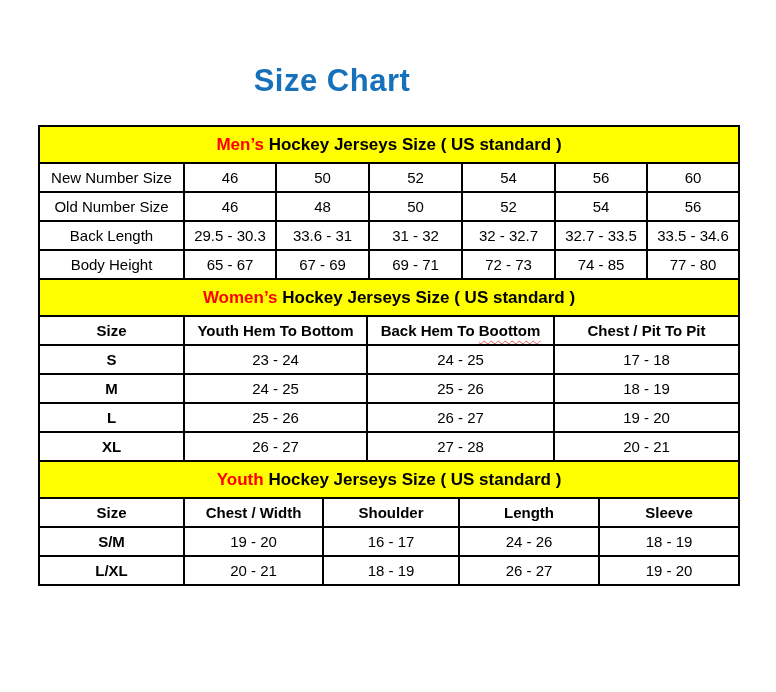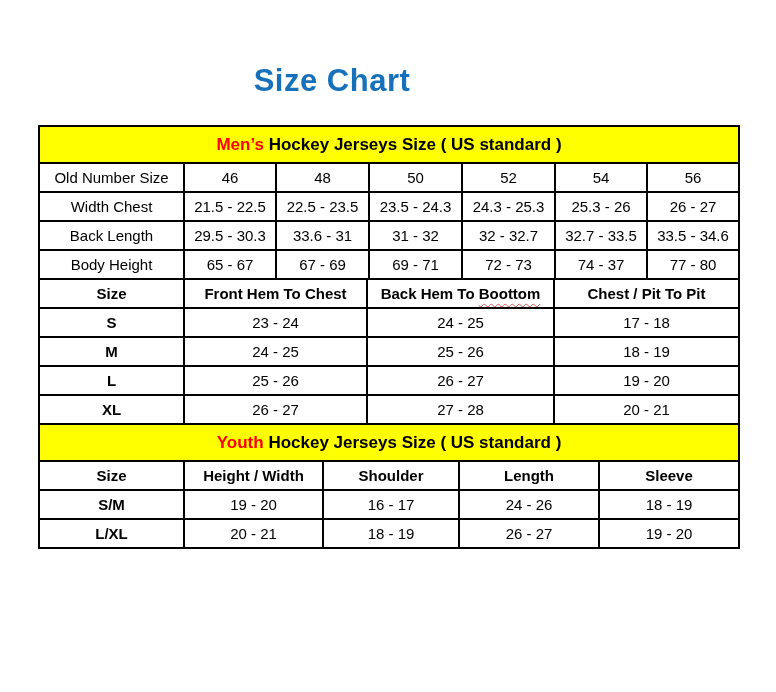--- a/index.html
+++ b/index.html
@@ -76,68 +76,71 @@
         <col style="width: 93px;">
         <col style="width: 93px;">
         <col style="width: 92px;">
         <col style="width: 92px;">
       </colgroup>
       <tbody>
         <tr>
           <td colspan="7" class="banner"><span class="red">Men’s</span><span> Hockey Jerseys Size ( US standard )</span></td>
         </tr>
         <tr>
+          <td>New Number Size</td>
+          <td>46</td>
+          <td>50</td>
+          <td>52</td>
+          <td>54</td>
+          <td>56</td>
+          <td>60</td>
+        </tr>
+        <tr>
           <td>Old Number Size</td>
           <td>46</td>
           <td>48</td>
           <td>50</td>
           <td>52</td>
           <td>54</td>
           <td>56</td>
         </tr>
         <tr>
-          <td>Width Chest</td>
-          <td>21.5 - 22.5</td>
-          <td>22.5 - 23.5</td>
-          <td>23.5 - 24.3</td>
-          <td>24.3 - 25.3</td>
-          <td>25.3 - 26</td>
-          <td>26 - 27</td>
-        </tr>
-        <tr>
           <td>Back Length</td>
           <td>29.5 - 30.3</td>
           <td>33.6 - 31</td>
           <td>31 - 32</td>
           <td>32 - 32.7</td>
           <td>32.7 - 33.5</td>
           <td>33.5 - 34.6</td>
         </tr>
         <tr>
           <td>Body Height</td>
           <td>65 - 67</td>
           <td>67 - 69</td>
           <td>69 - 71</td>
           <td>72 - 73</td>
-          <td>74 - 37</td>
+          <td>74 - 85</td>
           <td>77 - 80</td>
         </tr>
       </tbody>
     </table>
   <table class="size-table">
       <colgroup>
         <col style="width: 145px;">
         <col style="width: 183px;">
         <col style="width: 187px;">
         <col style="width: 185px;">
       </colgroup>
       <tbody>
         <tr>
+          <td colspan="4" class="banner"><span class="red">Women’s</span><span> Hockey Jerseys Size ( US standard )</span></td>
+        </tr>
+        <tr>
           <th>Size</th>
-          <th>Front Hem To Chest</th>
+          <th>Youth Hem To Bottom</th>
           <th><span>Back Hem To </span><span class="wavy">Boottom</span></th>
           <th>Chest / Pit To Pit</th>
         </tr>
         <tr>
           <td class="bold">S</td>
           <td>23 - 24</td>
           <td>24 - 25</td>
           <td>17 - 18</td>
         </tr>
         <tr>
@@ -167,21 +170,21 @@
         <col style="width: 136px;">
         <col style="width: 140px;">
         <col style="width: 140px;">
       </colgroup>
       <tbody>
         <tr>
           <td colspan="5" class="banner"><span class="red">Youth</span><span> Hockey Jerseys Size ( US standard )</span></td>
         </tr>
         <tr>
           <th>Size</th>
-          <th>Height / Width</th>
+          <th>Chest / Width</th>
           <th>Shoulder</th>
           <th>Length</th>
           <th>Sleeve</th>
         </tr>
         <tr>
           <td class="bold">S/M</td>
           <td>19 - 20</td>
           <td>16 - 17</td>
           <td>24 - 26</td>
           <td>18 - 19</td>

